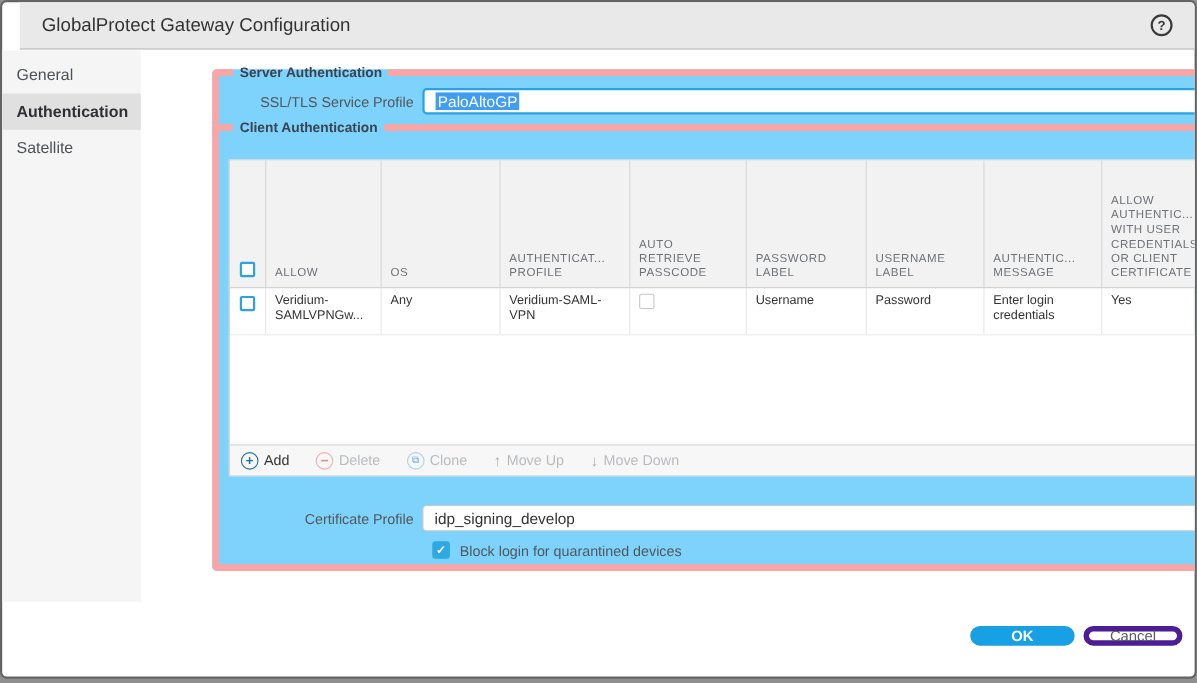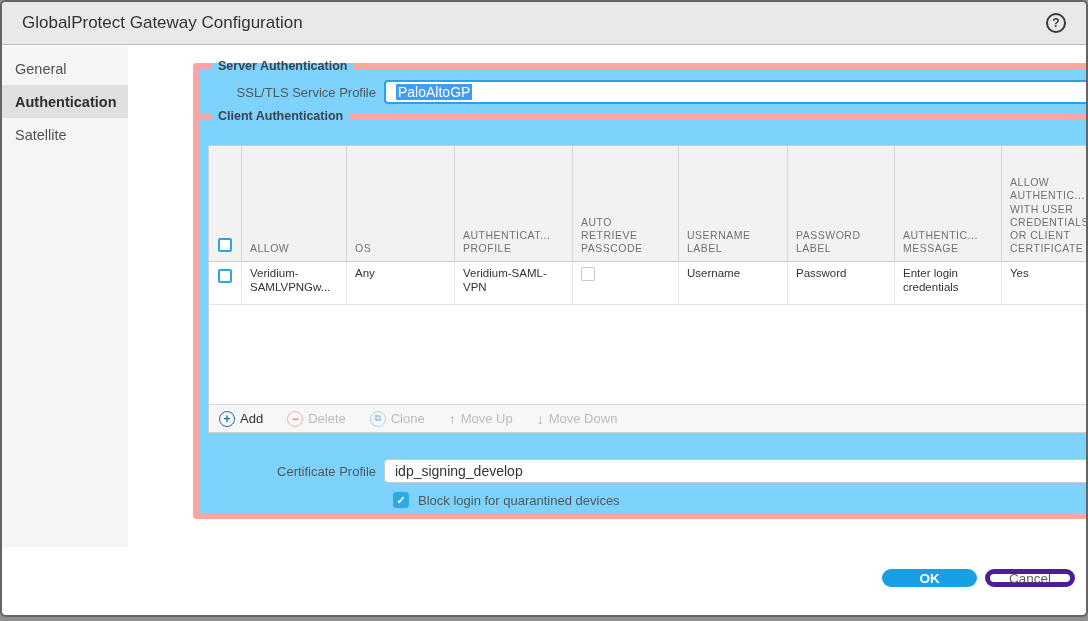--- a/index.html
+++ b/index.html
@@ -5,21 +5,21 @@
   * { box-sizing: border-box; margin: 0; padding: 0; }
   html,body { width:1088px; height:621px; background:#8f8f8f; font-family:"Liberation Sans", sans-serif; }
 
   .dialog{
     position:relative; width:1088px; height:617px; background:#fff;
     border:2px solid #646464; border-radius:6px; overflow:hidden;
   }
 
   
   .titlebar{
-    position:absolute; top:0; left:0; right:0; height:43px;
+    position:absolute; top:0; left:16px; right:0; height:43px;
     background:#e9e9e9; border-bottom:1px solid #b9b9b9;
     display:flex; align-items:center; padding:0 20px;
   }
   .title{ font-size:17px; color:#333; }
   .help{
     margin-left:auto; width:20px; height:20px; border:2px solid #3a3a3a; border-radius:50%;
     display:flex; align-items:center; justify-content:center;
     font-size:12px; font-weight:bold; color:#3a3a3a; cursor:pointer;
   }
 
@@ -165,22 +165,22 @@
 
     <div class="table">
       <div class="thead tgrid">
         <div class="th cell-check">
           <span class="cb blue"></span>
         </div>
         <div class="th">ALLOW</div>
         <div class="th">OS</div>
         <div class="th">AUTHENTICAT... PROFILE</div>
         <div class="th">AUTO RETRIEVE PASSCODE</div>
+        <div class="th">PASSWORD LABEL</div>
         <div class="th">USERNAME LABEL</div>
-        <div class="th">PASSWORD LABEL</div>
         <div class="th">AUTHENTIC... MESSAGE</div>
         <div class="th">ALLOW AUTHENTIC... WITH USER CREDENTIALS OR CLIENT CERTIFICATE</div>
         <div class="th"></div>
       </div>
 
       <div class="trow tgrid">
         <div class="td cell-check">
           <span class="cb blue"></span>
         </div>
         <div class="td">Veridium-SAMLVPNGw...</div>

